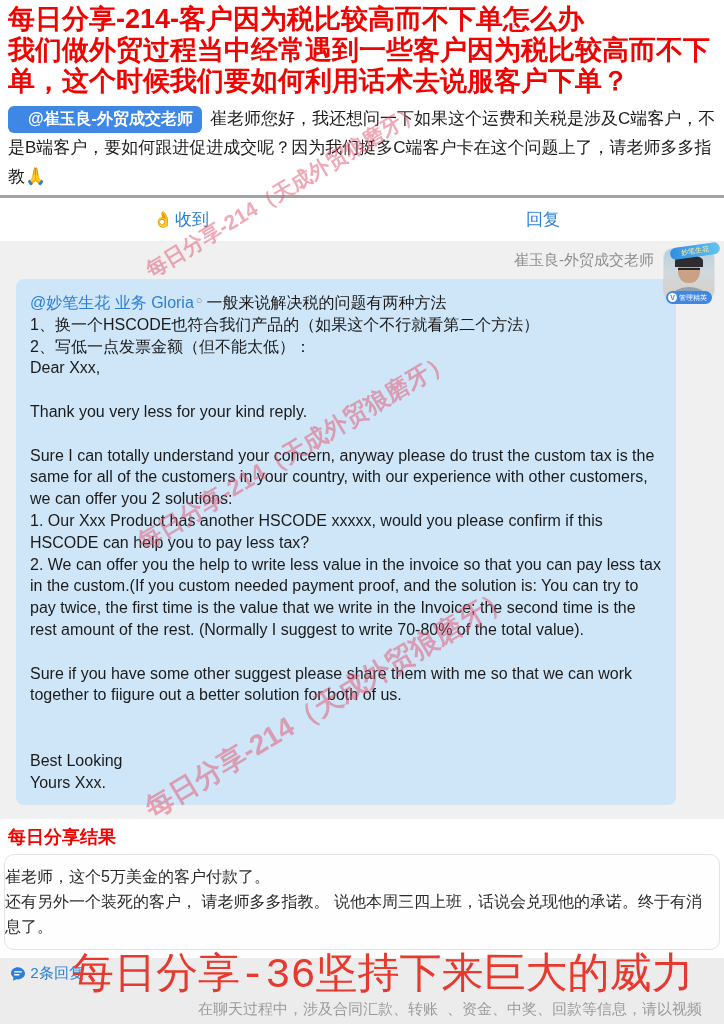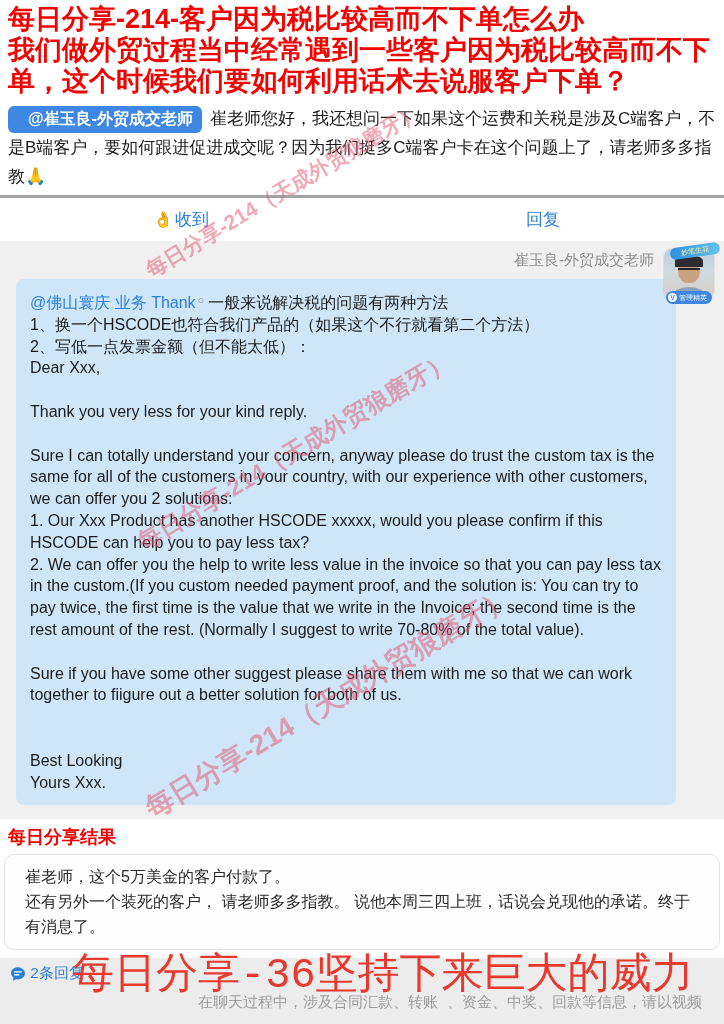--- a/index.html
+++ b/index.html
@@ -35,28 +35,28 @@
   .v-circle { display:inline-block; width:9px; height:9px; border-radius:50%; background:#fff; color:#3f87e5; font-size:7px; font-weight:bold; line-height:9px; text-align:center; margin-right:2px; }
 
   .bubble { margin-top:8px; width:660px; background:#cfe6f8; border-radius:8px; padding:11px 14px 12px 14px; font-size:16px; line-height:21.8px; color:#1b1b1b; }
   .bubble-mention { color:#2b7fd8; }
   .bubble-mark { color:#7d8b96; font-size:11px; vertical-align:4px; margin:0 4px 0 2px; }
   .bubble-line { min-height:21.8px; }
   .bubble-line.blank { min-height:21.8px; }
 
   
   .result-label { margin:7px 8px 6px 8px; color:#ee0400; font-weight:bold; font-size:18px; line-height:22px; }
-  .result-box { margin:0 4px; background:#fefefe; border:1.5px solid #e3e3e3; border-radius:10px; padding:9px 16px 10px 20px; font-size:16px; line-height:25px; color:#2b2b2b; }
+  .result-box { margin:0 4px; background:#fefefe; border:1.5px solid #e3e3e3; border-radius:10px; padding:9px 16px 10px 0; font-size:16px; line-height:25px; color:#2b2b2b; }
 
   
   .footer-bar { position:relative; margin-top:8px; height:66px; background:#ececed;font-family:Liberation Mono, monospace; }
   .reply-count { position:absolute; left:10px; top:6px; display:flex; align-items:center; color:#2b7fd8; font-size:15px; cursor:pointer; }
   .reply-count svg { margin-right:4px; }
   .footer-highlight { position:absolute; left:72px; top:-8px; color:#e7392d; font-size:42px; line-height:52px; white-space:nowrap; font-weight:500; }
-  .footer-disclaimer { position:absolute; right:22px; bottom:12px; color:#9b9b9b; font-size:15px; white-space:nowrap; }
+  .footer-disclaimer { position:absolute; right:22px; bottom:5px; color:#9b9b9b; font-size:15px; white-space:nowrap; }
 
   
   .watermark { position:absolute; color:rgba(226,84,110,0.5); font-weight:bold; white-space:nowrap; transform:rotate(-31deg); transform-origin:left center; pointer-events:none; z-index:5; }
   .wm-1 { left:148px; top:258px; font-size:21px; }
   .wm-2 { left:140px; top:528px; font-size:24px; }
   .wm-3 { left:148px; top:792px; font-size:28px; }
 </style>
 </head>
 <body>
 
@@ -90,21 +90,21 @@
       </div>
       <div class="avatar-ribbon">妙笔生花</div>
       <div class="avatar-badge">
         <span class="v-circle">V</span>
         <span>管理精英</span>
       </div>
     </div>
 
     <div class="bubble">
       <div class="bubble-line">
-        <span class="bubble-mention">@佛山寰庆 业务 Thank</span><span class="bubble-mark">○</span><span>一般来说解决税的问题有两种方法</span>
+        <span class="bubble-mention">@妙笔生花 业务 Gloria</span><span class="bubble-mark">○</span><span>一般来说解决税的问题有两种方法</span>
       </div>
       <div>
           <div class="bubble-line">1、换一个HSCODE也符合我们产品的（如果这个不行就看第二个方法）</div>
           <div class="bubble-line">2、写低一点发票金额（但不能太低）：</div>
           <div class="bubble-line">Dear Xxx,</div>
           <div class="bubble-line blank"></div>
           <div class="bubble-line">Thank you very less for your kind reply.</div>
           <div class="bubble-line blank"></div>
           <div class="bubble-line">Sure I can totally understand your concern, anyway please do trust the custom tax is the same for all of the customers in your country, with our experience with other customers, we can offer you 2 solutions:</div>
           <div class="bubble-line">1. Our Xxx Product has another HSCODE xxxxx, would you please confirm if this HSCODE can help you to pay less tax?</div>

